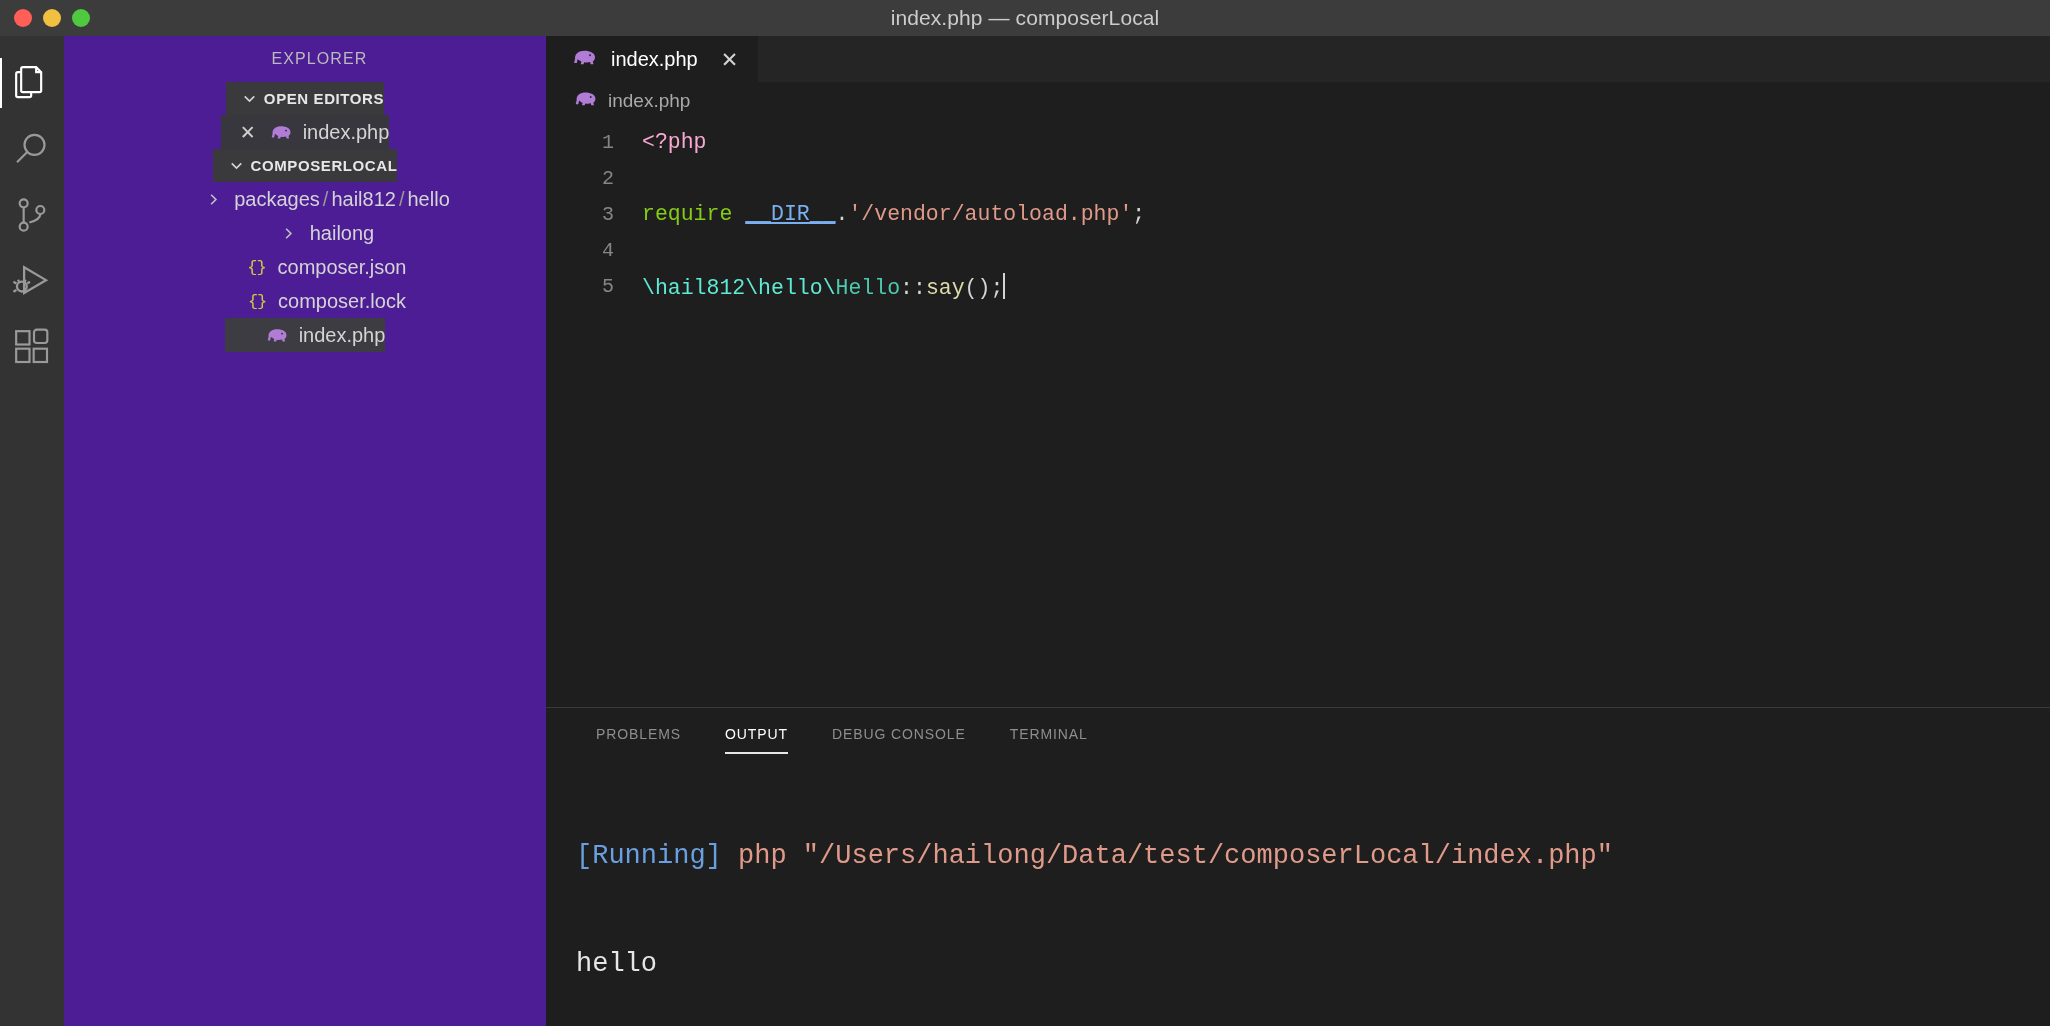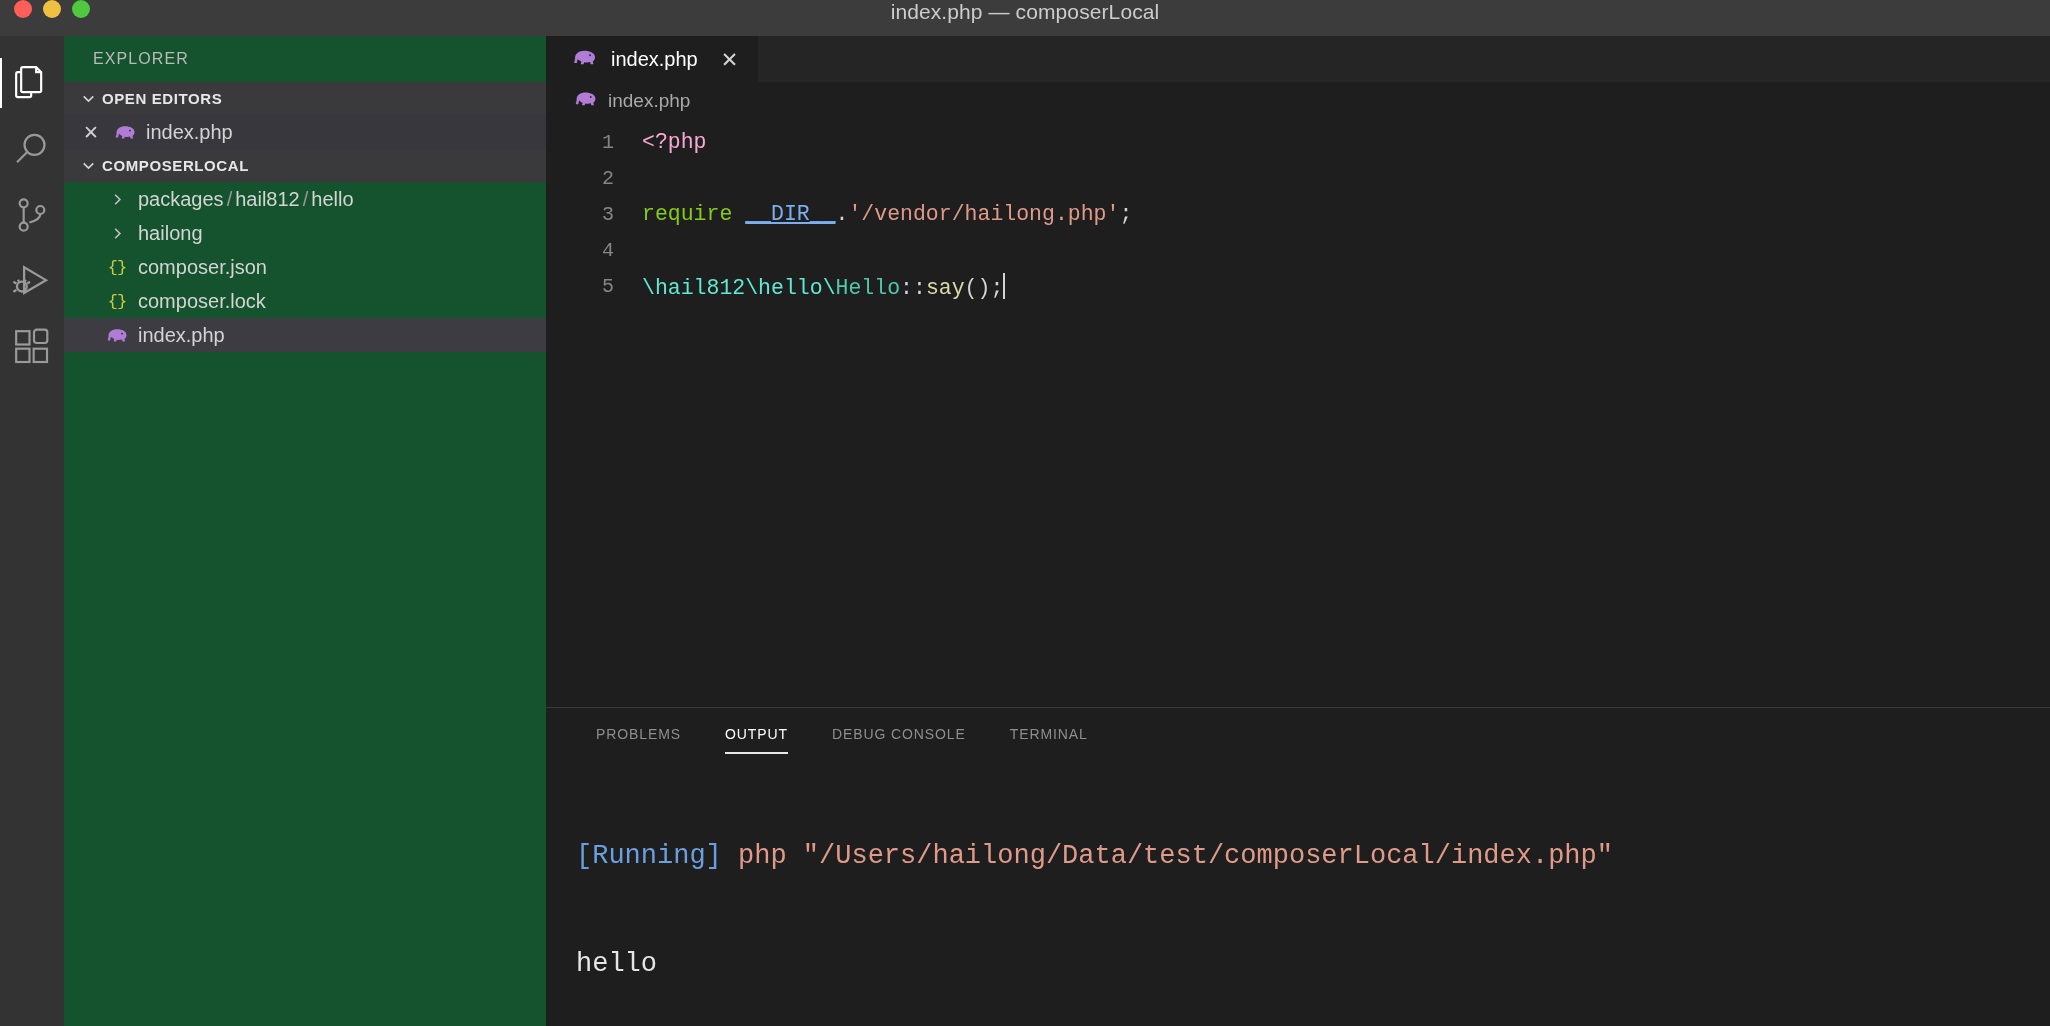--- a/index.html
+++ b/index.html
@@ -21,21 +21,21 @@
     display: flex;
     flex-direction: column;
   }
 
   
   .titlebar {
     height: 36px;
     min-height: 36px;
     background: #3c3c3c;
     display: flex;
-    align-items: flex-start;
+    align-items: center;
     position: relative;
     flex: 0 0 36px;
   }
   .traffic {
     display: flex;
     align-items: center;
     gap: 11px;
     padding-left: 14px;
   }
   .dot {
@@ -86,24 +86,25 @@
     position: absolute;
     left: 0; top: 8px; bottom: 8px;
     width: 2px;
     background: #ffffff;
   }
 
   
   .sidebar {
     width: 482px;
     min-width: 482px;
-    background: #14532d;
+    background: #4c1d95;
     display: flex;
     flex-direction: column;
     color: #cccccc;
+    align-items: center;
   }
   .sidebar-title {
     height: 46px;
     min-height: 46px;
     display: flex;
     align-items: center;
     padding-left: 29px;
     font-size: 16px;
     letter-spacing: 1.1px;
     color: #bbbbbb;
@@ -491,21 +492,21 @@
           <span class="code-text"><span class="tok-tag">&lt;?php</span></span>
         </div>
 
         <div class="code-line">
           <span class="ln">2</span>
           <span class="code-text"><span class="tok-plain"></span></span>
         </div>
 
         <div class="code-line">
           <span class="ln">3</span>
-          <span class="code-text"><span class="tok-keyword">require </span><span class="tok-const">__DIR__</span><span class="tok-op">.</span><span class="tok-string">'/vendor/hailong.php'</span><span class="tok-op">;</span></span>
+          <span class="code-text"><span class="tok-keyword">require </span><span class="tok-const">__DIR__</span><span class="tok-op">.</span><span class="tok-string">'/vendor/autoload.php'</span><span class="tok-op">;</span></span>
         </div>
 
         <div class="code-line">
           <span class="ln">4</span>
           <span class="code-text"><span class="tok-plain"></span></span>
         </div>
 
         <div class="code-line">
           <span class="ln">5</span>
           <span class="code-text"><span class="tok-plain">\hail812\hello\</span><span class="tok-class">Hello</span><span class="tok-op">::</span><span class="tok-func">say</span><span class="tok-op">();</span><span class="caret"></span></span>

